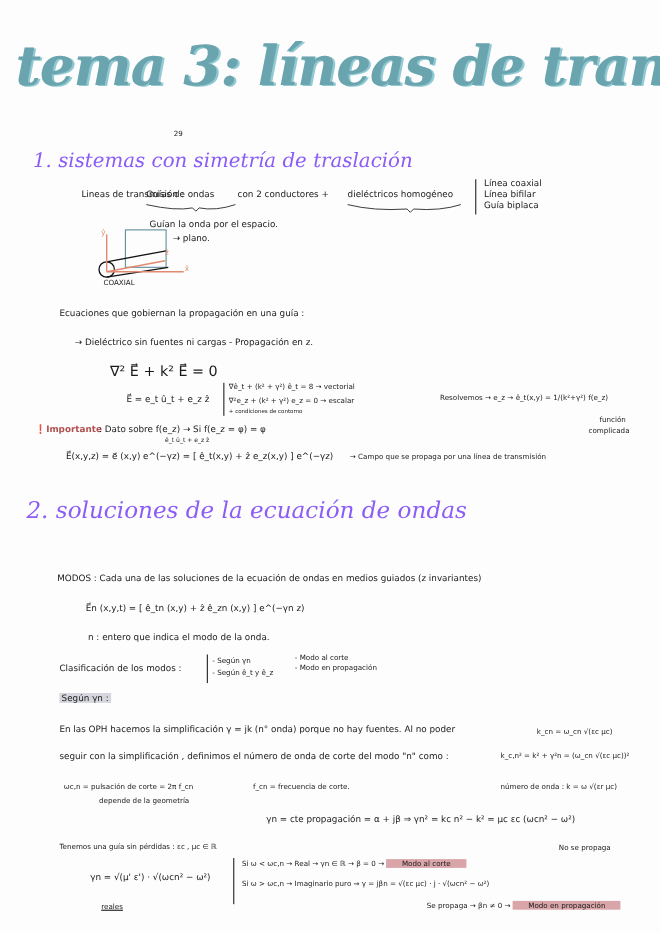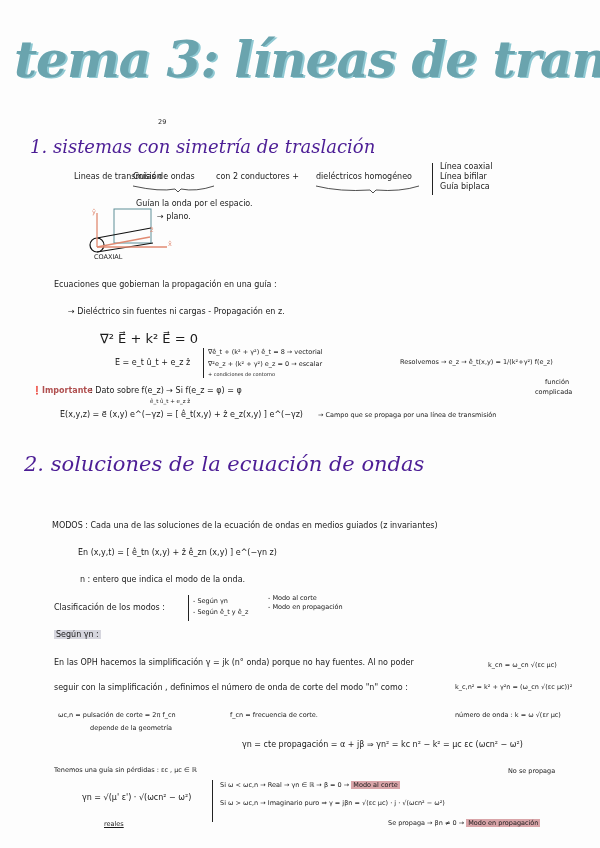--- a/index.html
+++ b/index.html
@@ -6,27 +6,27 @@
     body {
       width: 600px; height: 848px; background: #fdfdfd; position: relative; overflow: hidden;
       font-family: "DejaVu Sans", sans-serif; color: #1a1a1a;
     }
     .abs { position: absolute; white-space: nowrap; }
     .title {
       left: 14px; top: 30px; font-family: "DejaVu Serif", serif; font-style: italic;
       font-size: 50px; color: #6aa4ae; letter-spacing: -1px; font-weight: bold;
       text-shadow: 2px 1px 0 #8fc9d3;
     }
-    .h1 { font-family: "DejaVu Serif", serif; font-style: italic; color: #4c1d95; }
+    .h1 { font-family: "DejaVu Serif", serif; font-style: italic; color: #8b5cf6; }
     .h-sec1 { left: 30px; top: 136px; font-size: 18px; }
     .h-sec2 { left: 24px; top: 452px; font-size: 21px; }
     .t { font-size: 8px; }
     .ts { font-size: 6.5px; }
     .red { color: #b05050; }
-    .hl { background: #d9a5a9; padding: 0 2px; }
+    .hl { background: #d9a5a9; padding: 0 14px; }
     .hl-gray { background: #d6d6de; padding: 0 2px; }
     .bracket { border-left: 1.5px solid #222; }
     svg { position: absolute; overflow: visible; }
   </style>
 </head>
 <body>
 
 <div class="abs title">tema 3: líneas de transmisión</div>
 
 <div class="abs ts" style="left:158px; top:118px;">29</div>
@@ -101,17 +101,17 @@
 <div class="abs ts" style="left:455px; top:711px;">número de onda : k = ω √(εr μc)</div>
 
 <div class="abs ts" style="left:58px; top:711px;">ωc,n = pulsación de corte = 2π f_cn</div>
 <div class="abs ts" style="left:230px; top:711px;">f_cn = frecuencia de corte.</div>
 <div class="abs ts" style="left:90px; top:724px;">depende de la geometría</div>
 <div class="abs t" style="left:242px; top:740px;">γn = cte propagación = α + jβ ⇒ γn² = kc n² − k² = μc εc (ωcn² − ω²)</div>
 
 <div class="abs ts" style="left:54px; top:766px;">Tenemos una guía sin pérdidas : εc , μc ∈ ℝ</div>
 <div class="abs ts" style="left:508px; top:767px;">No se propaga</div>
 <div class="abs t" style="left:82px; top:793px;">γn = √(μ' ε') · √(ωcn² − ω²)</div>
-<div class="abs ts" style="left:104px; top:820px;text-decoration:underline;">reales</div>
+<div class="abs ts" style="left:92px; top:820px;text-decoration:underline;">reales</div>
 <div class="abs bracket" style="left:212px; top:780px; height:42px;"></div>
 <div class="abs ts" style="left:220px; top:781px;"><span>Si  ω &lt; ωc,n → Real → γn ∈ ℝ → β = 0 →</span> <span class="hl">Modo al corte</span></div>
 <div class="abs ts" style="left:220px; top:799px;">Si  ω &gt; ωc,n → Imaginario puro ⇒ γ = jβn = √(εc μc) · j · √(ωcn² − ω²)</div>
 <div class="abs ts" style="left:388px; top:819px;"><span>Se propaga → βn ≠ 0 →</span> <span class="hl">Modo en propagación</span></div>
 
 </body></html>

